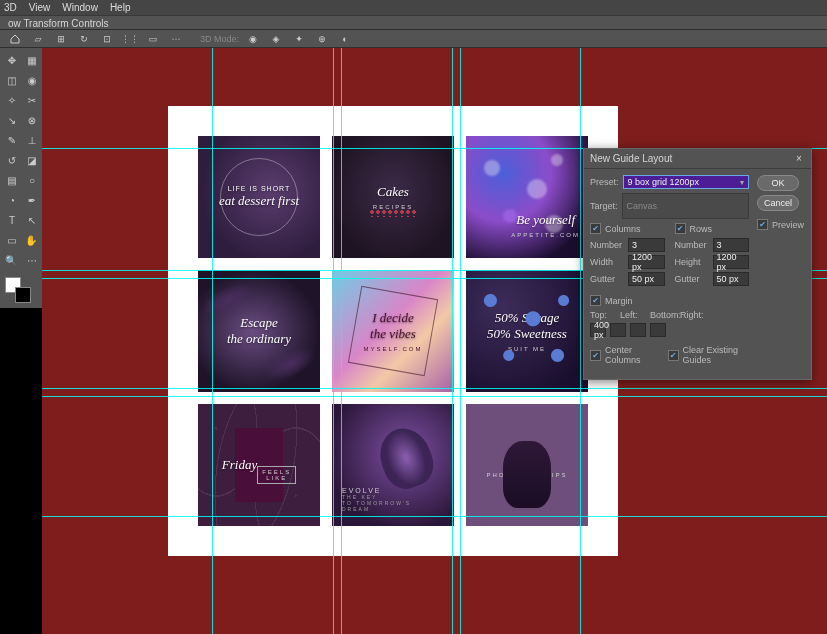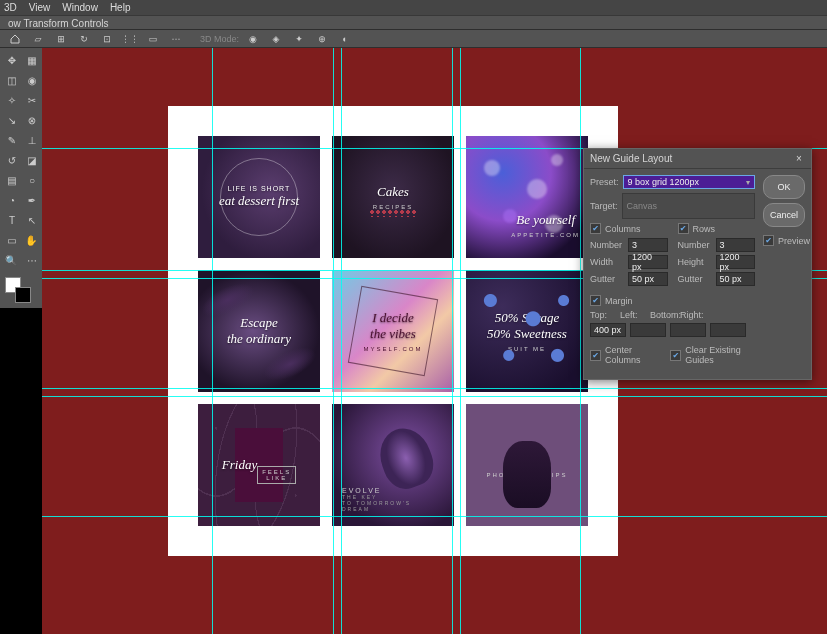--- a/index.html
+++ b/index.html
@@ -43,40 +43,40 @@
 .c8{background:radial-gradient(ellipse at 60% 40%,#7e4fa3,#2a1638 75%)}
 .c8::before{content:"";position:absolute;left:40%;top:20%;width:50px;height:60px;background:radial-gradient(ellipse 18px 28px,#8b5fb0,#3d2456);border-radius:50% 50% 40% 40%;transform:rotate(-20deg)}
 .c9{background:#6e4e7a}
 .c9::before{content:"";position:absolute;left:30%;top:30%;width:40%;height:55%;background:linear-gradient(#2e1838,#1a0d24);border-radius:40% 40% 30% 30%}
 .guide{position:absolute;background:#00fff2;opacity:.85}
 .gv{width:1px;top:0;bottom:0}
 .gh{height:1px;left:0;right:0}
 .dialog{position:absolute;left:583px;top:148px;width:229px;background:#535353;border:1px solid #666;box-shadow:0 2px 10px rgba(0,0,0,.5)}
 .dlg-title{height:20px;background:#535353;display:flex;align-items:center;justify-content:space-between;padding:0 6px;border-bottom:1px solid #3d3d3d}
 .dlg-title .x{cursor:pointer;width:12px;text-align:center}
-.dlg-body{padding:6px 6px 10px 6px;display:flex;gap:8px}
+.dlg-body{padding:6px 12px 10px 6px;display:flex;gap:8px}
 .dlg-left{flex:1;font-size:9px}
 .dlg-right{width:42px;display:flex;flex-direction:column;gap:4px;align-items:stretch}
-.btn{background:#6a6a6a;border:1px solid #888;border-radius:10px;height:24px;display:flex;align-items:center;justify-content:center;color:#eee;font-size:9px;cursor:pointer}
+.btn{background:#6a6a6a;border:1px solid #888;border-radius:10px;height:16px;display:flex;align-items:center;justify-content:center;color:#eee;font-size:9px;cursor:pointer}
 .row{display:flex;align-items:center;gap:4px;margin-bottom:4px}
 .lbl{font-size:9px;color:#bbb}
 .sel{flex:1;height:14px;background:#4c1d95;border:1px solid #6aa8e6;padding:0 4px;display:flex;align-items:center;justify-content:space-between}
 .sel .v{color:#eee;font-size:9px}
 .sel .arr{color:#aaa;font-size:8px}
 .ro{flex:1;height:26px;background:#4a4a4a;border:1px solid #3a3a3a;padding:0 4px;display:flex;align-items:center;color:#888;font-size:9px}
 .cb{width:11px;height:11px;background:#3a3a3a;border:1px solid #777;display:flex;align-items:center;justify-content:center;color:#6aa8e6;font-size:8px;flex-shrink:0}
 .cb.on::before{content:"✔"}
 .cols{display:flex;gap:10px}
 .col{flex:1}
 .fld{display:flex;align-items:center;gap:4px;margin-bottom:3px}
 .fld .lbl{width:34px}
 .inp{flex:1;height:14px;background:#3a3a3a;border:1px solid #2a2a2a;padding:0 3px;display:flex;align-items:center;color:#eee;font-size:9px}
 .margrid{display:flex;gap:4px;margin-top:3px}
 .margrid .lbl{width:26px}
-.margrid .inp{width:36px;flex:none}
+.margrid .inp{width:16px;flex:none}
 </style>
 </head>
 <body>
 
 <div class="menubar">
   <span>3D</span>
   <span>View</span>
   <span>Window</span>
   <span>Help</span>
 </div>

